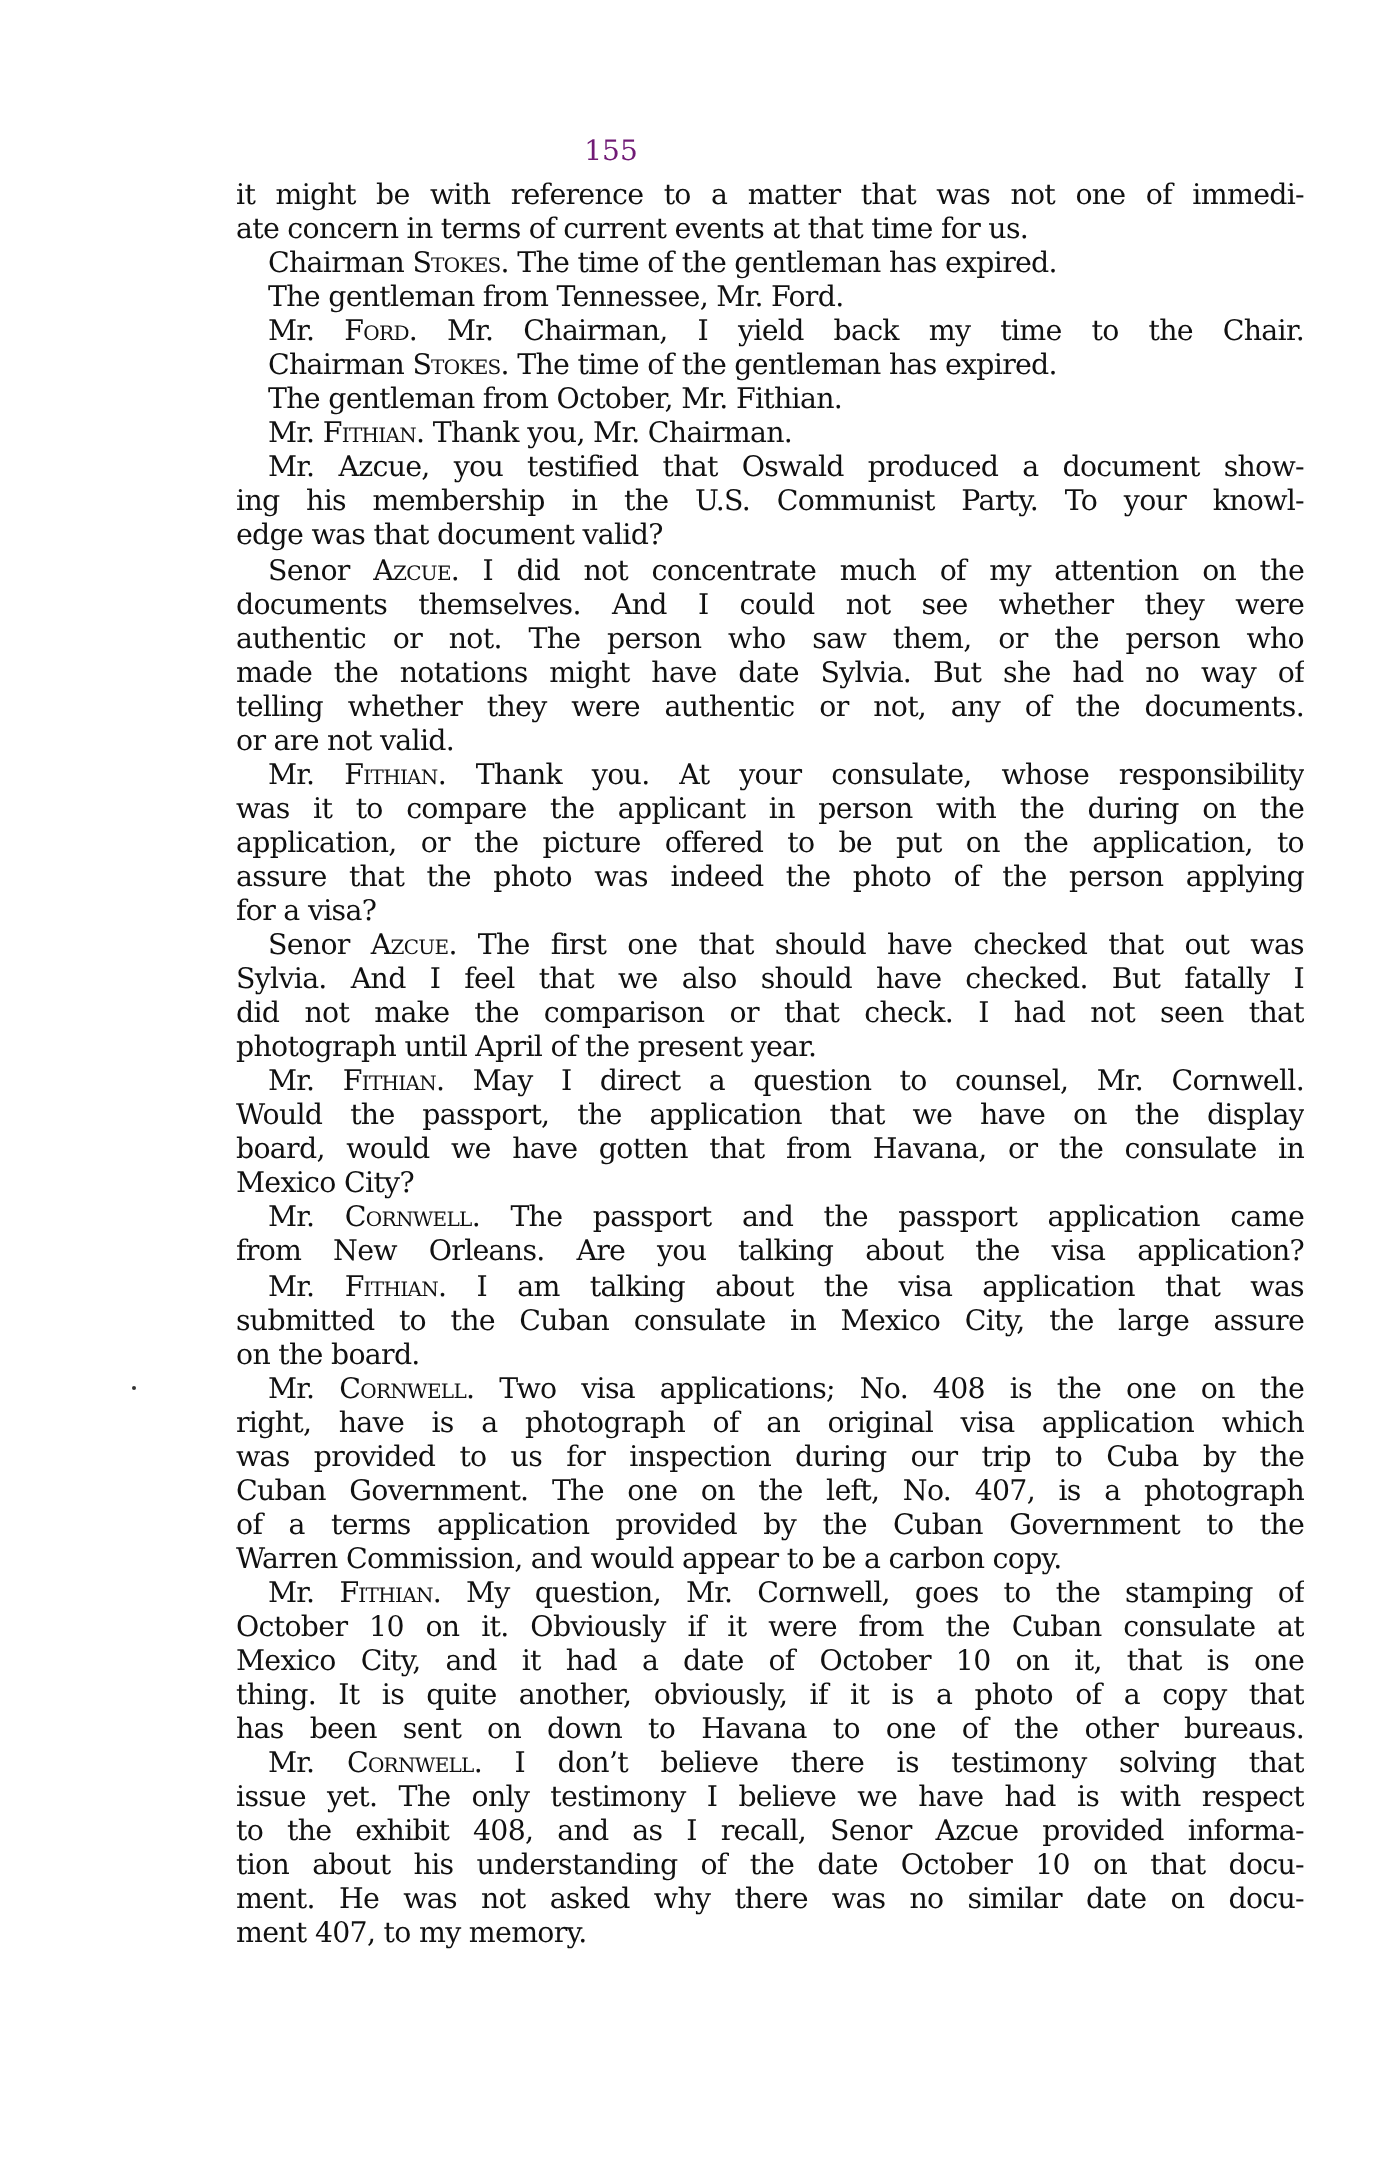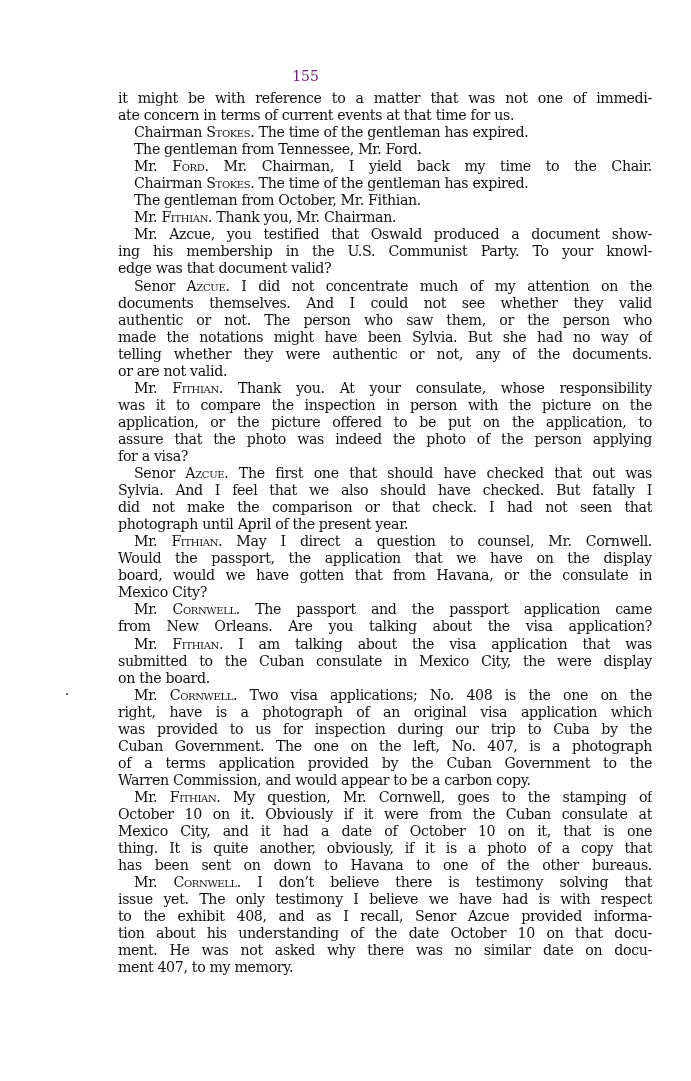--- a/index.html
+++ b/index.html
@@ -34,42 +34,42 @@
     <div class="line indent"><span>Chairman </span><span class="sc">Stokes</span><span>. The time of the gentleman has expired.</span></div>
     <div class="line indent"><span>The gentleman from Tennessee, Mr. Ford.</span></div>
     <div class="line indent just"><span>Mr. </span><span class="sc">Ford</span><span>. Mr. Chairman, I yield back my time to the Chair.</span></div>
     <div class="line indent"><span>Chairman </span><span class="sc">Stokes</span><span>. The time of the gentleman has expired.</span></div>
     <div class="line indent"><span>The gentleman from October, Mr. Fithian.</span></div>
     <div class="line indent"><span>Mr. </span><span class="sc">Fithian</span><span>. Thank you, Mr. Chairman.</span></div>
     <div class="line indent just"><span>Mr. Azcue, you testified that Oswald produced a document show-</span></div>
     <div class="line just"><span>ing his membership in the U.S. Communist Party. To your knowl-</span></div>
     <div class="line"><span>edge was that document valid?</span></div>
     <div class="line indent just"><span>Senor </span><span class="sc">Azcue</span><span>. I did not concentrate much of my attention on the</span></div>
-    <div class="line just"><span>documents themselves. And I could not see whether they valid</span></div>
+    <div class="line just"><span>documents themselves. And I could not see whether they were</span></div>
     <div class="line just"><span>authentic or not. The person who saw them, or the person who</span></div>
-    <div class="line just"><span>made the notations might have been Sylvia. But she had no way of</span></div>
+    <div class="line just"><span>made the notations might have date Sylvia. But she had no way of</span></div>
     <div class="line just"><span>telling whether they were authentic or not, any of the documents.</span></div>
     <div class="line"><span>or are not valid.</span></div>
     <div class="line indent just"><span>Mr. </span><span class="sc">Fithian</span><span>. Thank you. At your consulate, whose responsibility</span></div>
-    <div class="line just"><span>was it to compare the inspection in person with the picture on the</span></div>
+    <div class="line just"><span>was it to compare the applicant in person with the during on the</span></div>
     <div class="line just"><span>application, or the picture offered to be put on the application, to</span></div>
     <div class="line just"><span>assure that the photo was indeed the photo of the person applying</span></div>
     <div class="line"><span>for a visa?</span></div>
     <div class="line indent just"><span>Senor </span><span class="sc">Azcue</span><span>. The first one that should have checked that out was</span></div>
     <div class="line just"><span>Sylvia. And I feel that we also should have checked. But fatally I</span></div>
     <div class="line just"><span>did not make the comparison or that check. I had not seen that</span></div>
     <div class="line"><span>photograph until April of the present year.</span></div>
     <div class="line indent just"><span>Mr. </span><span class="sc">Fithian</span><span>. May I direct a question to counsel, Mr. Cornwell.</span></div>
     <div class="line just"><span>Would the passport, the application that we have on the display</span></div>
     <div class="line just"><span>board, would we have gotten that from Havana, or the consulate in</span></div>
     <div class="line"><span>Mexico City?</span></div>
     <div class="line indent just"><span>Mr. </span><span class="sc">Cornwell</span><span>. The passport and the passport application came</span></div>
     <div class="line just"><span>from New Orleans. Are you talking about the visa application?</span></div>
     <div class="line indent just"><span>Mr. </span><span class="sc">Fithian</span><span>. I am talking about the visa application that was</span></div>
-    <div class="line just"><span>submitted to the Cuban consulate in Mexico City, the were display</span></div>
+    <div class="line just"><span>submitted to the Cuban consulate in Mexico City, the large assure</span></div>
     <div class="line"><span>on the board.</span></div>
     <div class="line indent just"><span>Mr. </span><span class="sc">Cornwell</span><span>. Two visa applications; No. 408 is the one on the</span></div>
     <div class="line just"><span>right, have is a photograph of an original visa application which</span></div>
     <div class="line just"><span>was provided to us for inspection during our trip to Cuba by the</span></div>
     <div class="line just"><span>Cuban Government. The one on the left, No. 407, is a photograph</span></div>
     <div class="line just"><span>of a terms application provided by the Cuban Government to the</span></div>
     <div class="line"><span>Warren Commission, and would appear to be a carbon copy.</span></div>
     <div class="line indent just"><span>Mr. </span><span class="sc">Fithian</span><span>. My question, Mr. Cornwell, goes to the stamping of</span></div>
     <div class="line just"><span>October 10 on it. Obviously if it were from the Cuban consulate at</span></div>
     <div class="line just"><span>Mexico City, and it had a date of October 10 on it, that is one</span></div>

